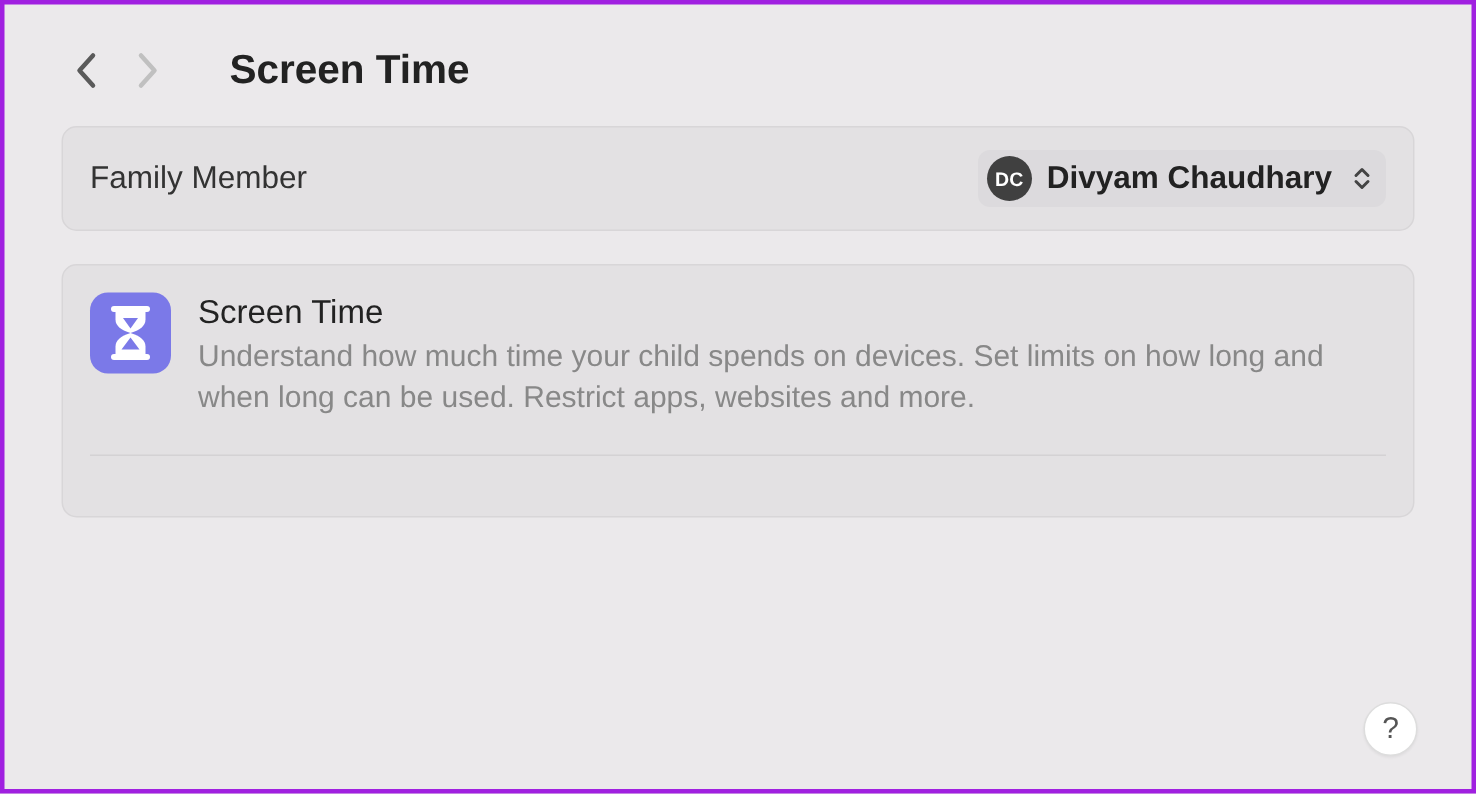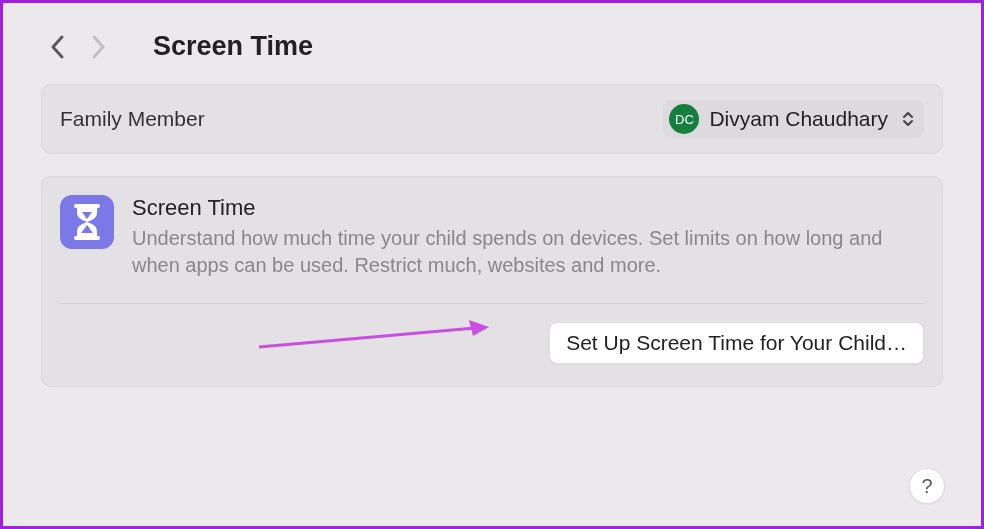--- a/index.html
+++ b/index.html
@@ -68,31 +68,32 @@
       gap: 10px;
       background: #dcdadd;
       border-radius: 8px;
       padding: 4px 10px 4px 6px;
       cursor: pointer;
     }
     .avatar {
       width: 30px;
       height: 30px;
       border-radius: 50%;
-      background: #15803d;
+      background: #404040;
       display: flex;
       align-items: center;
       justify-content: center;
       color: #fff;
       font-size: 13px;
-      font-weight: 400;
+      font-weight: 700;
     }
     .member-name {
       font-size: 21px;
       color: #222;
+      font-weight: bold;
     }
     .updown {
       display: flex;
       flex-direction: column;
       margin-left: 4px;
     }
     .updown svg {
       width: 12px;
       height: 8px;
       stroke: #444;
@@ -221,30 +222,21 @@
         <rect x="4" y="1" width="26" height="4" rx="2" fill="#fff"></rect>
         <rect x="4" y="33" width="26" height="4" rx="2" fill="#fff"></rect>
         <path d="M 7 5 L 7 10 Q 7 16 17 19 Q 27 16 27 10 L 27 5 Z" fill="#fff"></path>
         <path d="M 7 33 L 7 28 Q 7 22 17 19 Q 27 22 27 28 L 27 33 Z" fill="#fff"></path>
         <path d="M 11 30 L 23 30 L 17 22 Z" fill="#7b79e8"></path>
         <path d="M 12 9 L 22 9 L 17 16 Z" fill="#7b79e8"></path>
       </svg>
     </div>
     <div class="st-text-wrap">
       <div class="st-title">Screen Time</div>
-      <div class="st-desc">Understand how much time your child spends on devices. Set limits on how long and when apps can be used. Restrict much, websites and more.</div>
+      <div class="st-desc">Understand how much time your child spends on devices. Set limits on how long and when long can be used. Restrict apps, websites and more.</div>
     </div>
   </div>
   <div class="divider"></div>
-  <div class="setup-row">
-    <div class="arrow-annotation">
-      <svg viewBox="0 0 240 40">
-        <line x1="4" y1="33" x2="220" y2="14" stroke="#c84fe0" stroke-width="3"></line>
-        <polygon points="234,13 214,6 218,22" fill="#c84fe0"></polygon>
-      </svg>
-    </div>
-    <button class="setup-button">Set Up Screen Time for Your Child…</button>
-  </div>
 </div>
 
 <div class="help-button">
   <span>?</span>
 </div>
 
 </body></html>

